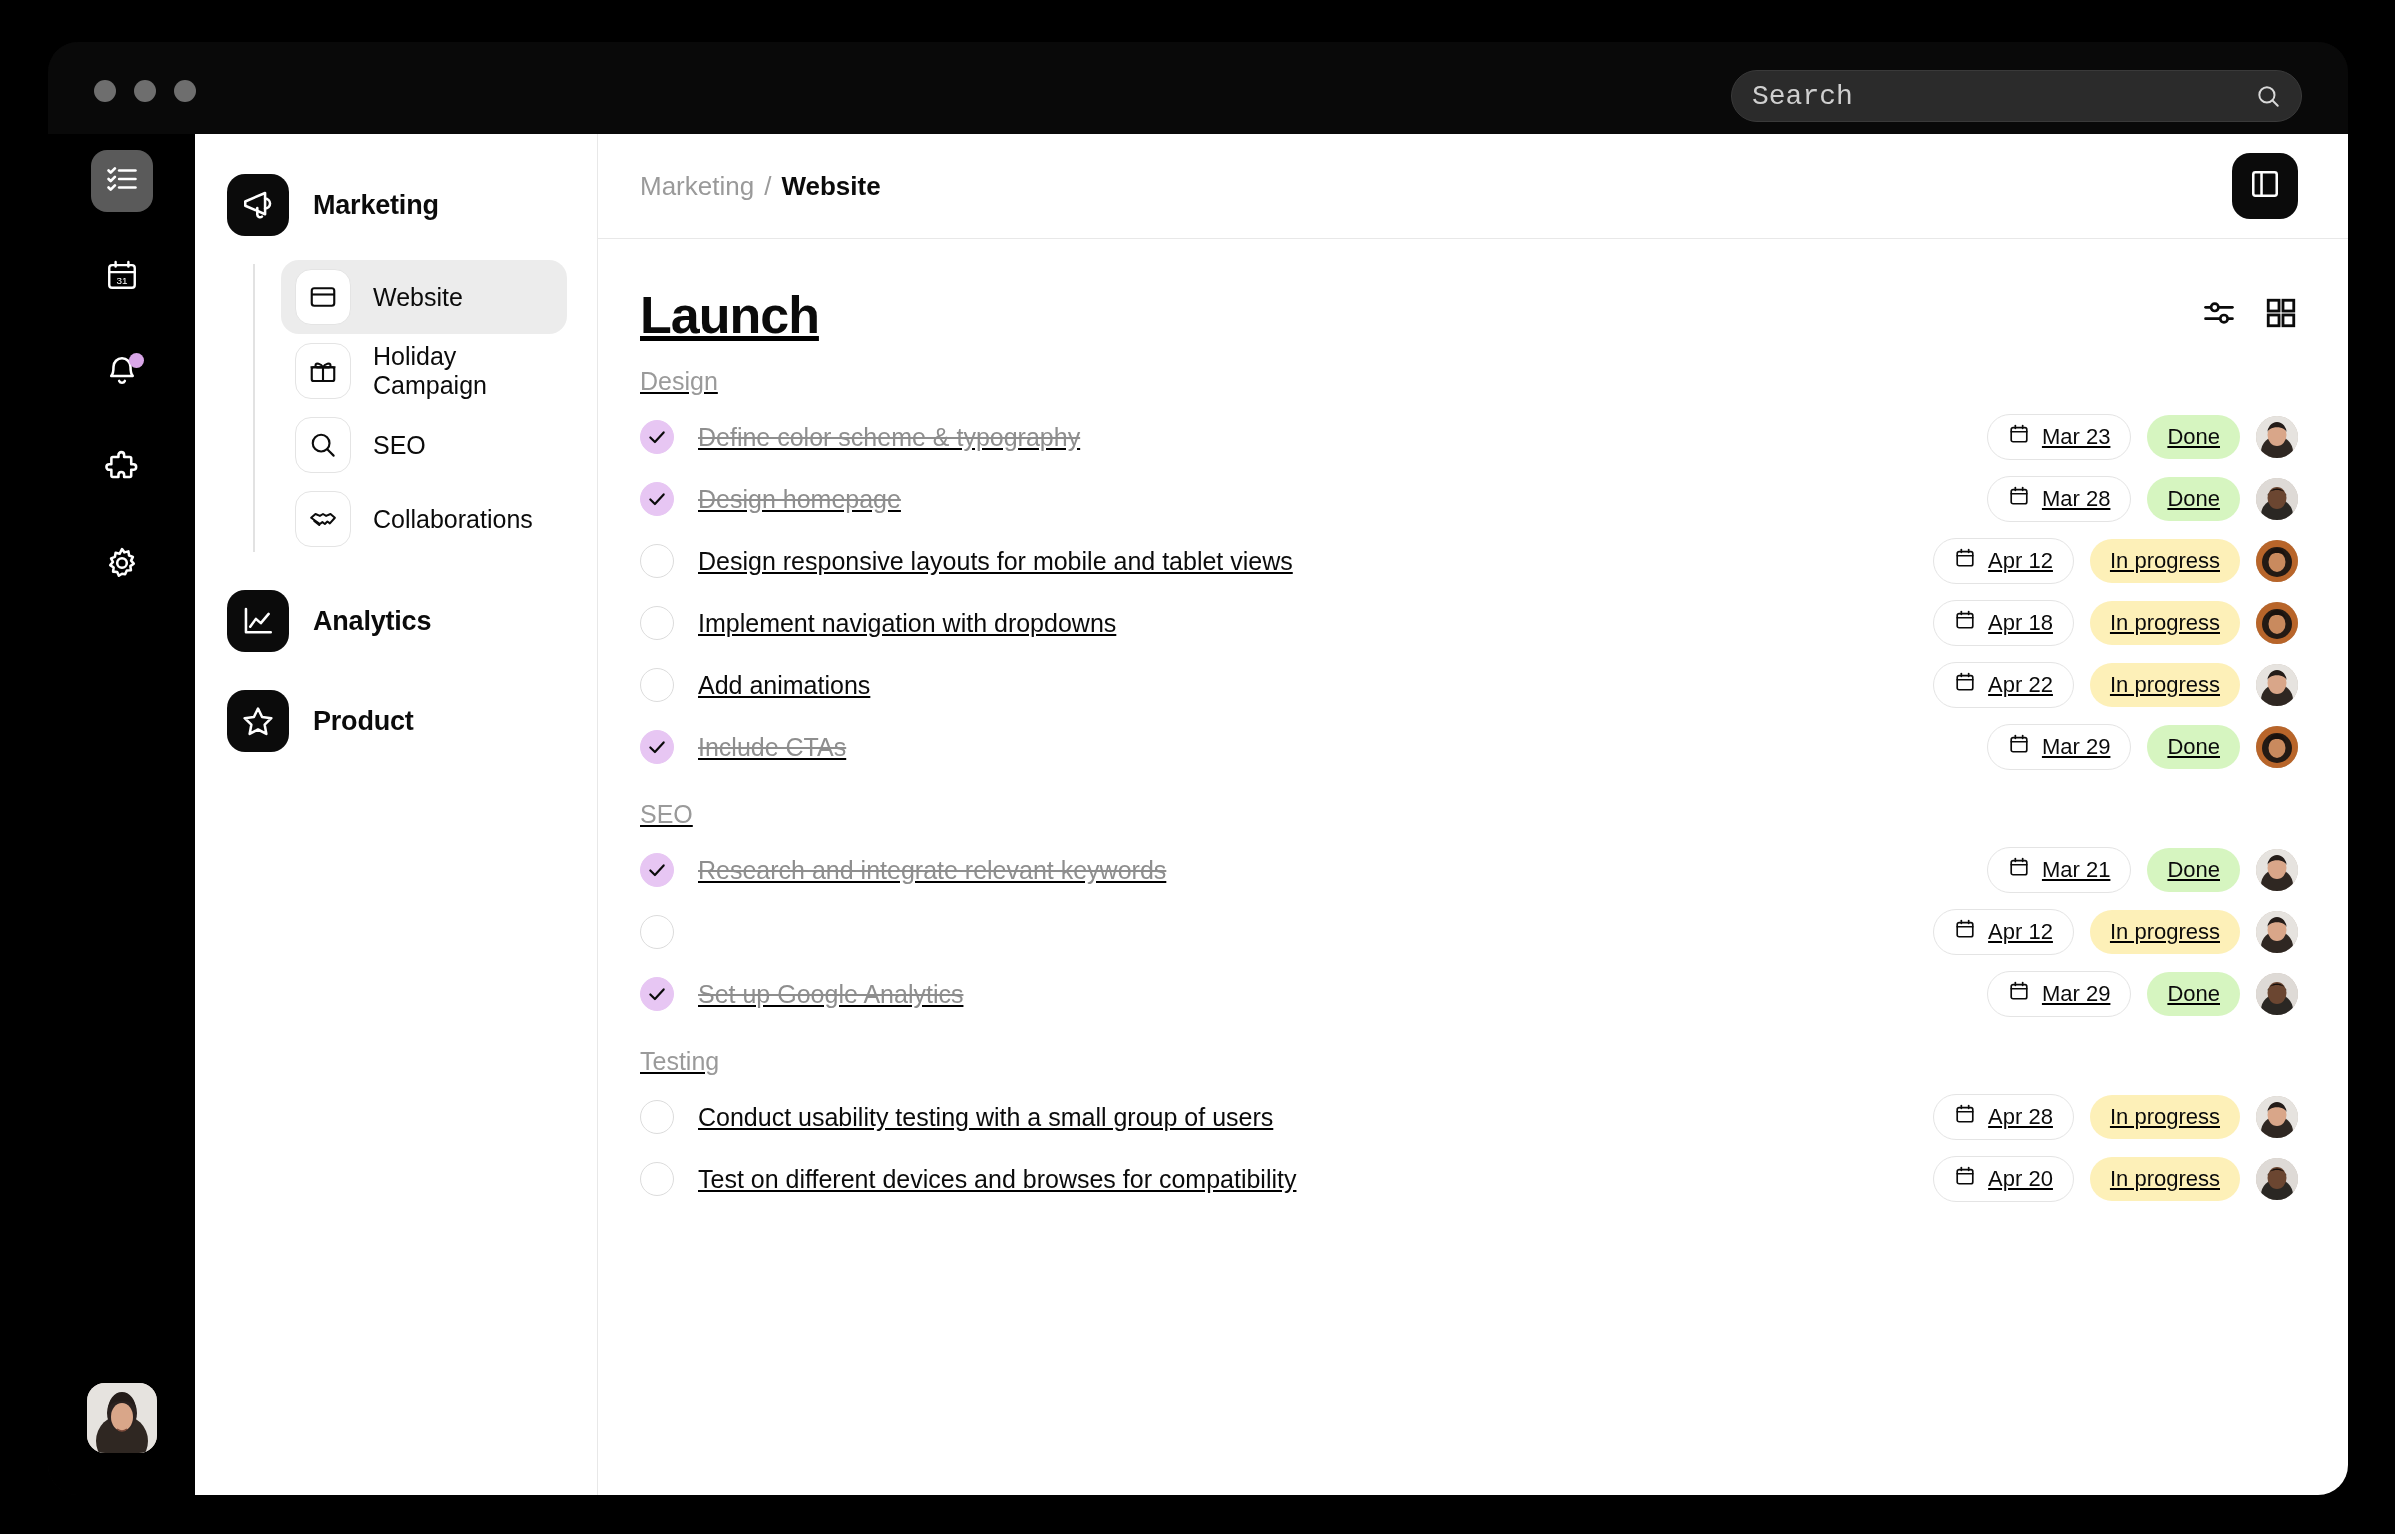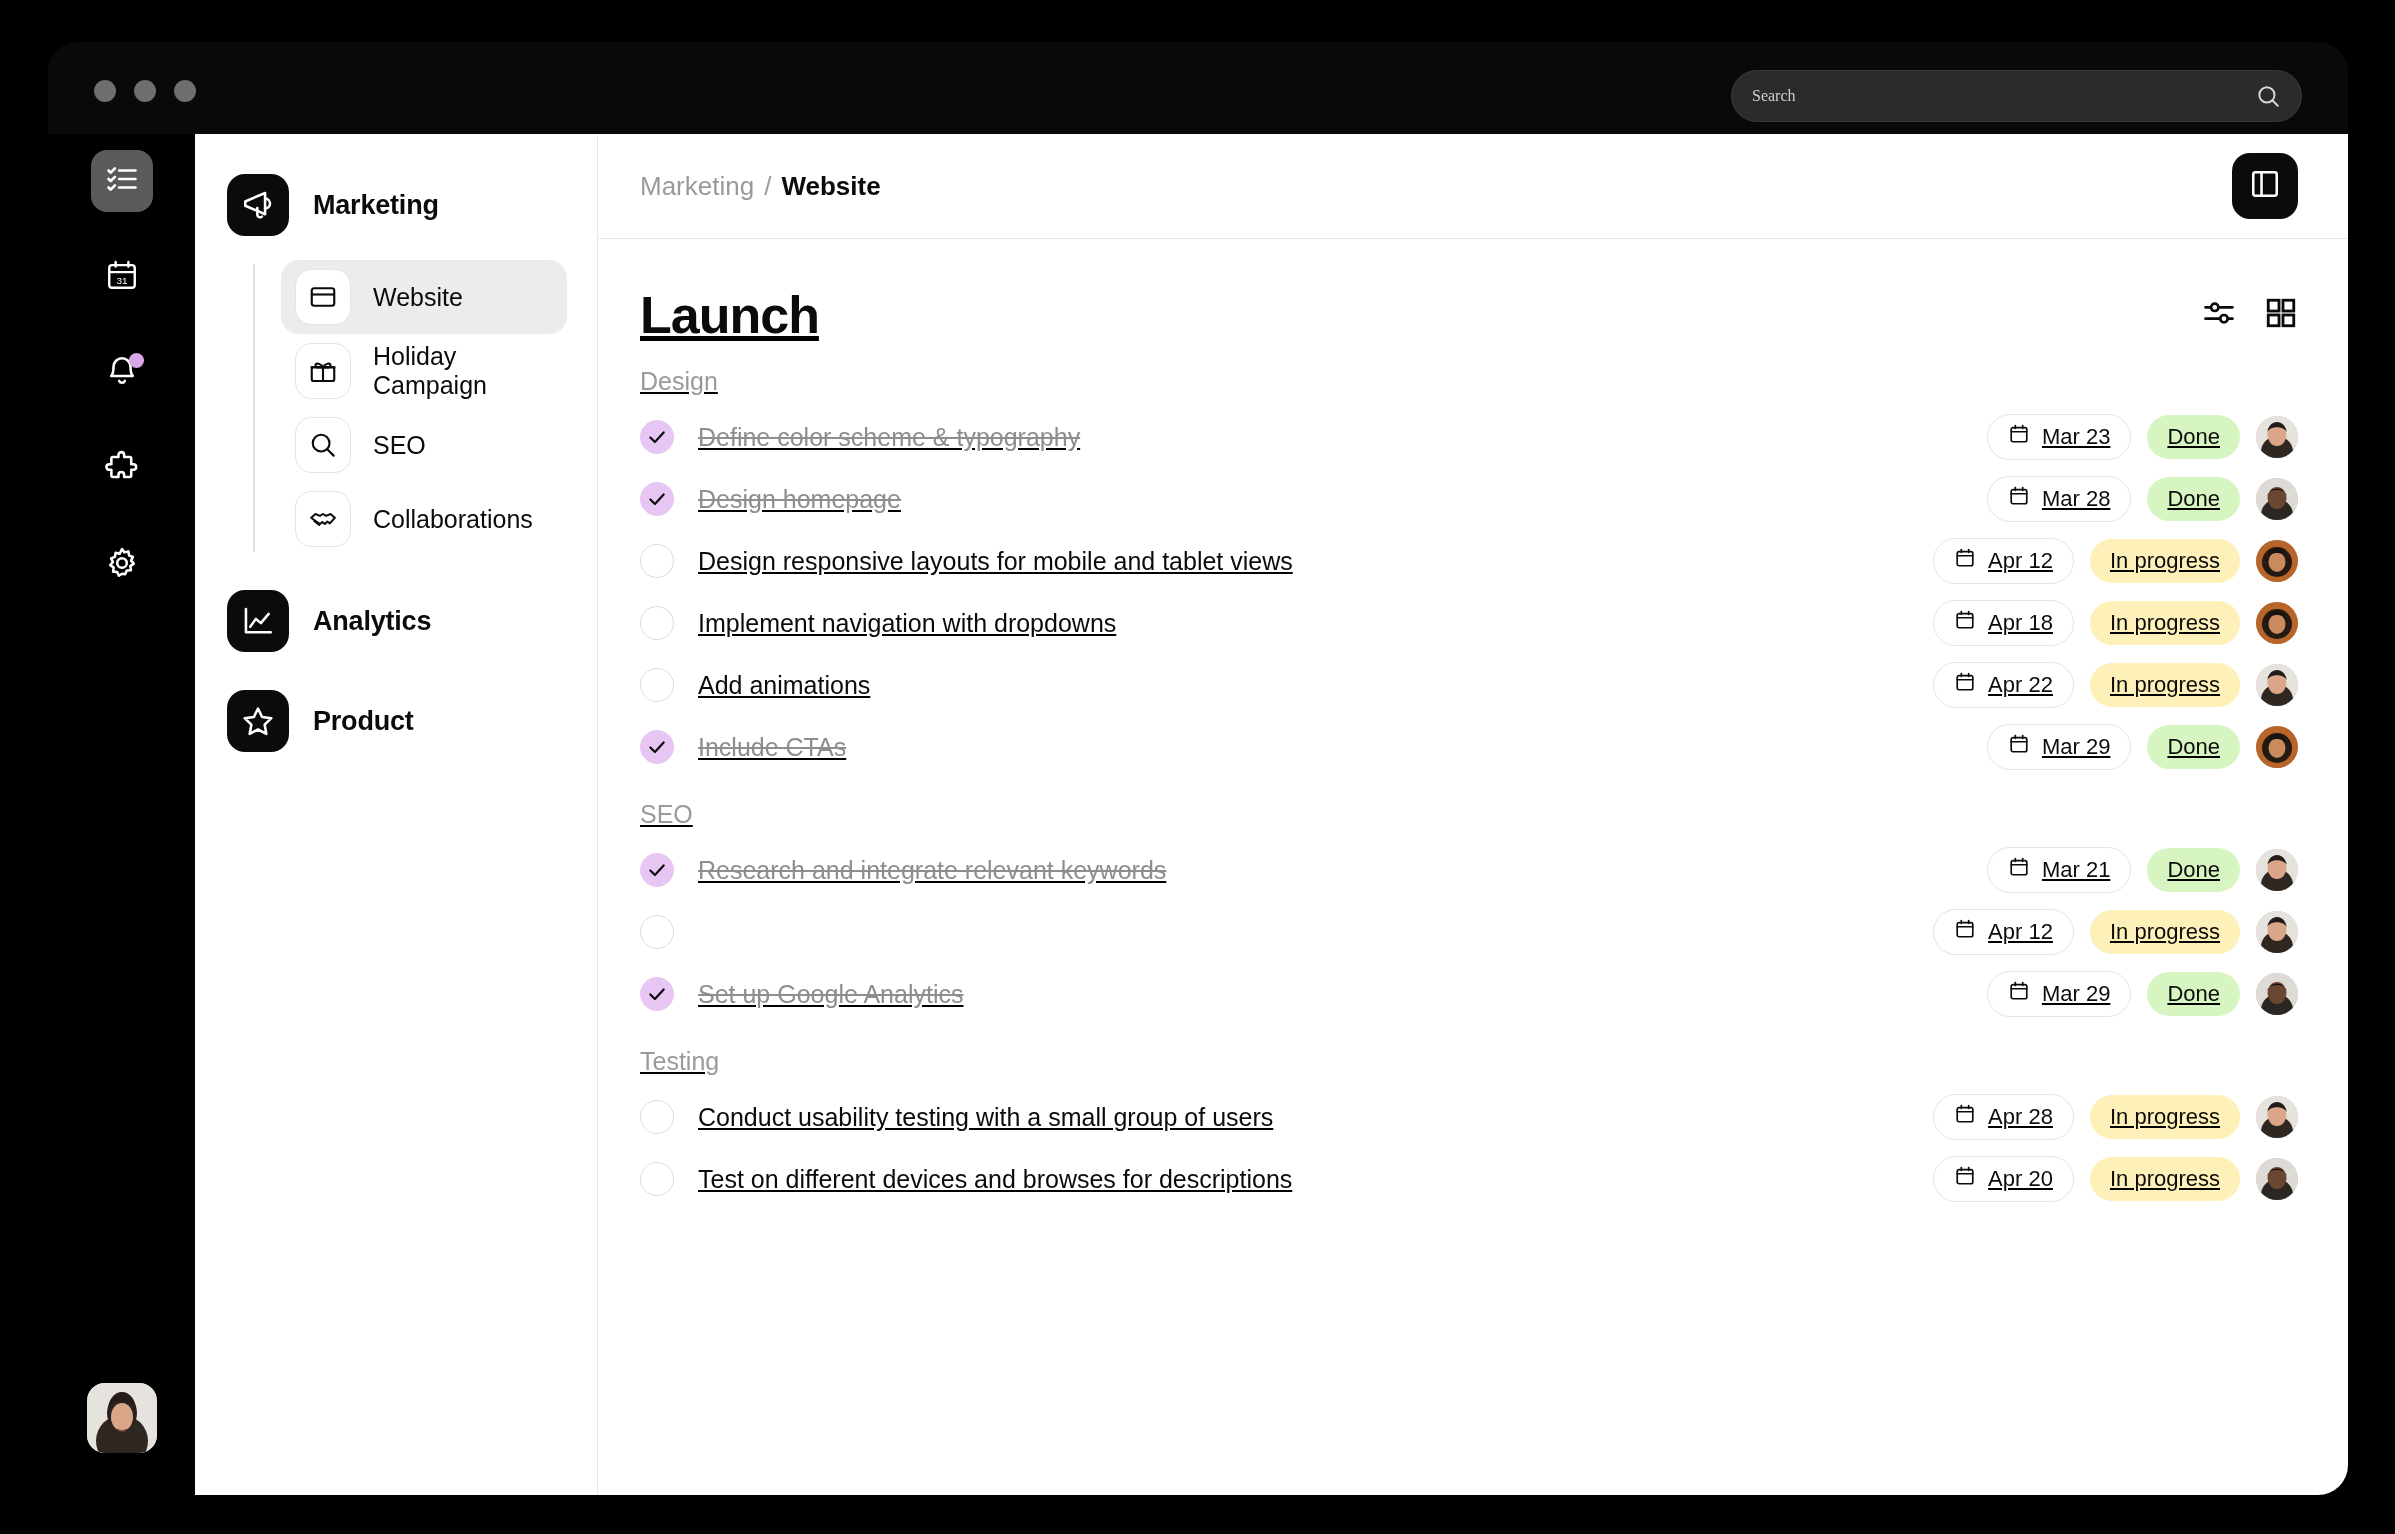--- a/index.html
+++ b/index.html
@@ -40,22 +40,22 @@
     background: #2b2b2b;
     border: 1px solid #3a3a3a;
     border-radius: 26px;
     display: flex; align-items: center;
     padding: 0 20px;
   }
   .searchbar input {
     flex: 1;
     background: transparent; border: none; outline: none;
     color: #fca5a5;
-    font-family: Liberation Serif, serif;
-    font-size: 16px;
+    font-family: Liberation Mono, monospace;
+    font-size: 28px;
   }
   .searchbar input::placeholder { color: #cfcfcf; }
   .search-ico { width: 26px; height: 26px; flex: none; }
   
   .rail {
     position: absolute; left: 0; top: 92px;
     width: 147px; height: 1361px;
     background: #000;
     display: flex; flex-direction: column; align-items: center;
   }
@@ -714,21 +714,21 @@
                     <path d="M11 18a10 12 0 0 1 20 0c0-9-20-9-20 0z" fill="#241c19"></path>
                   </svg>
                 </span>
           </span>
         </div>
 
         <div class="task">
           <span class="check">
             
           </span>
-          <span class="task-text">Test on different devices and browses for descriptions</span>
+          <span class="task-text">Test on different devices and browses for compatibility</span>
           <span class="task-right">
             <span class="date-pill">
               <span><svg viewBox="0 0 24 24" fill="none" stroke="#0b0b0b" stroke-width="1.8" stroke-linecap="round">
                       <rect x="3.5" y="5" width="17" height="15.5" rx="2"></rect>
                       <line x1="3.5" y1="9.5" x2="20.5" y2="9.5"></line>
                       <line x1="8" y1="2.8" x2="8" y2="6"></line>
                       <line x1="16" y1="2.8" x2="16" y2="6"></line>
                     </svg></span>
               <span>Apr 20</span>
             </span>

